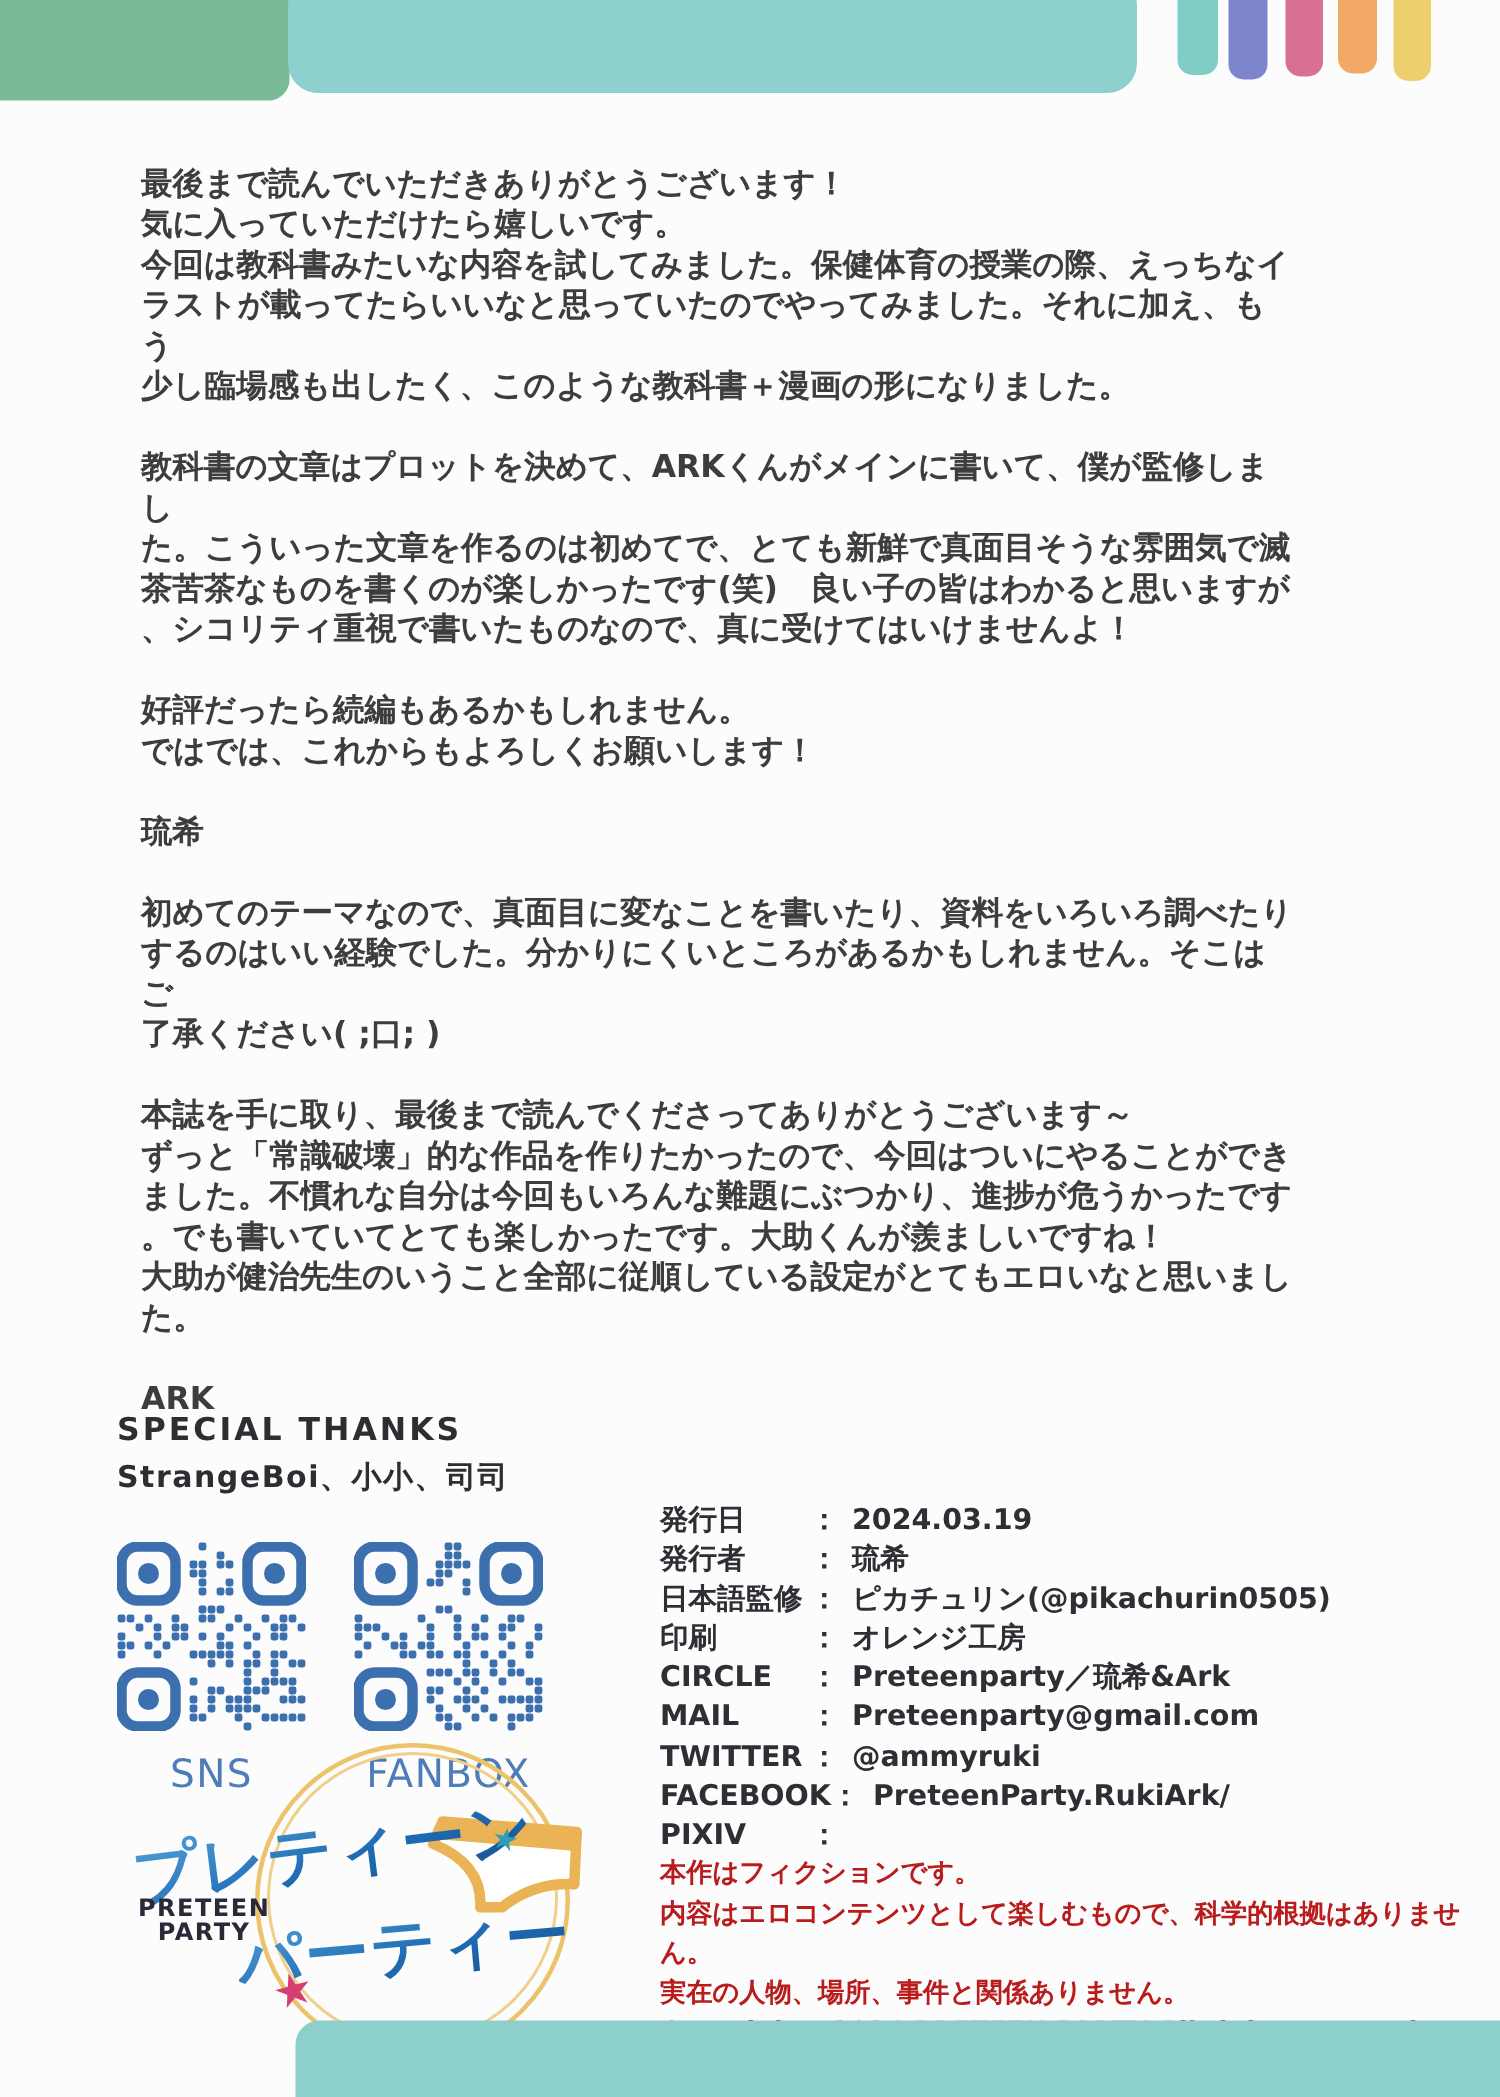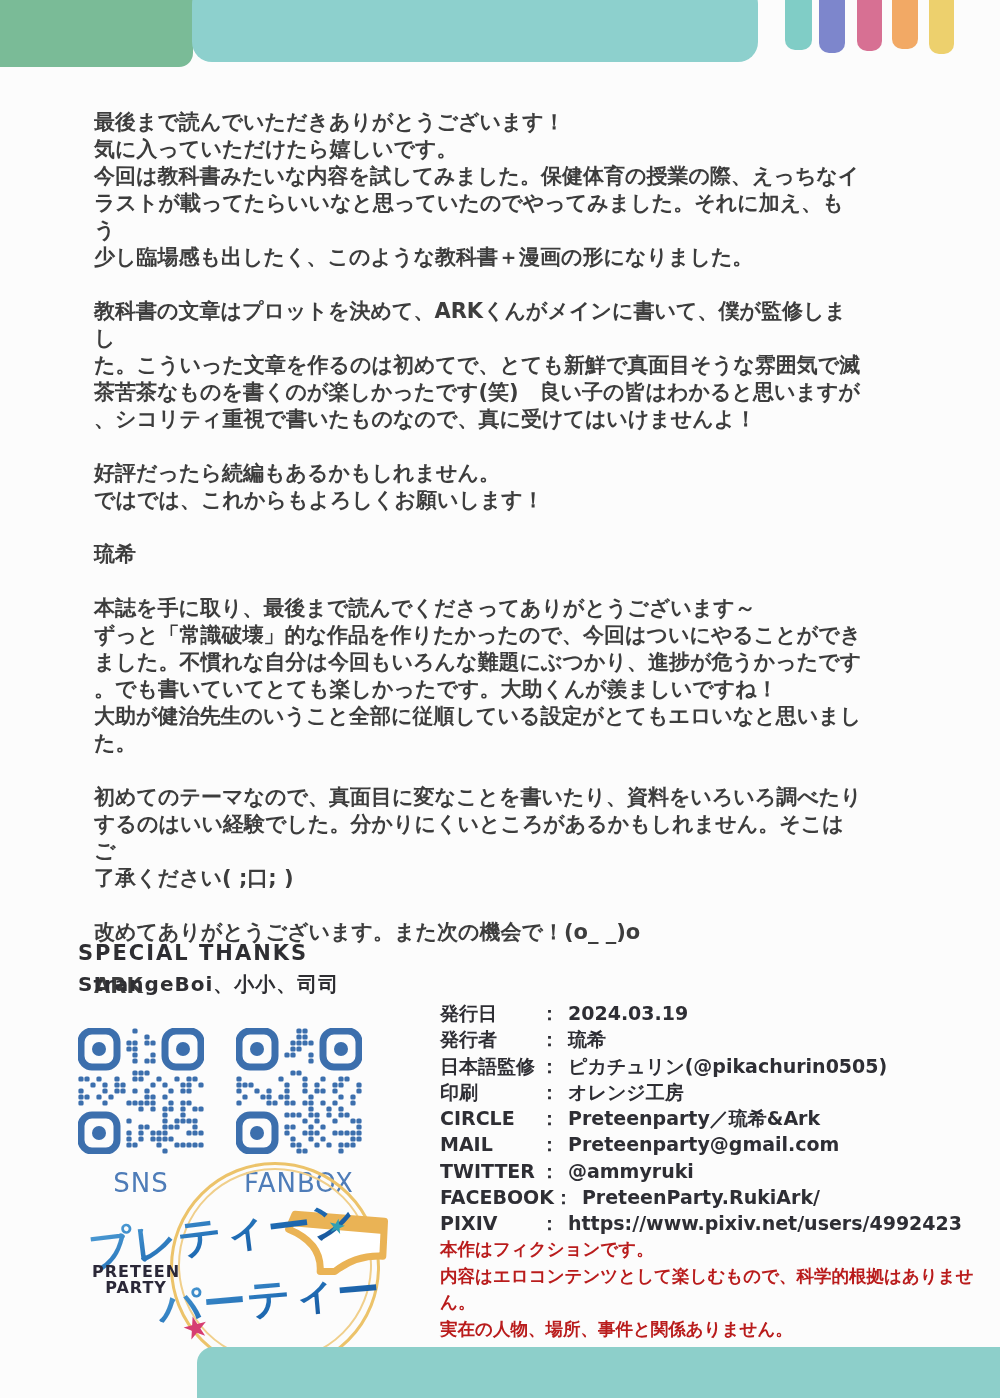--- a/index.html
+++ b/index.html
@@ -85,30 +85,29 @@
 今回は教科書みたいな内容を試してみました。保健体育の授業の際、えっちなイ
 ラストが載ってたらいいなと思っていたのでやってみました。それに加え、もう
 少し臨場感も出したく、このような教科書＋漫画の形になりました。</p>
     <p>教科書の文章はプロットを決めて、ARKくんがメインに書いて、僕が監修しまし
 た。こういった文章を作るのは初めてで、とても新鮮で真面目そうな雰囲気で滅
 茶苦茶なものを書くのが楽しかったです(笑)　良い子の皆はわかると思いますが
 、シコリティ重視で書いたものなので、真に受けてはいけませんよ！</p>
     <p>好評だったら続編もあるかもしれません。
 ではでは、これからもよろしくお願いします！</p>
     <p>琉希</p>
+    <p>初めてのテーマなので、真面目に変なことを書いたり、資料をいろいろ調べたり
+するのはいい経験でした。分かりにくいところがあるかもしれません。そこはご
+了承ください( ;口; )</p>
     <p>本誌を手に取り、最後まで読んでくださってありがとうございます～
 ずっと「常識破壊」的な作品を作りたかったので、今回はついにやることができ
 ました。不慣れな自分は今回もいろんな難題にぶつかり、進捗が危うかったです
 。でも書いていてとても楽しかったです。大助くんが羨ましいですね！
 大助が健治先生のいうこと全部に従順している設定がとてもエロいなと思いまし
 た。</p>
-    <p>初めてのテーマなので、真面目に変なことを書いたり、資料をいろいろ調べたり
-するのはいい経験でした。分かりにくいところがあるかもしれません。そこはご
-了承ください( ;口; )</p>
-    <p>改めてありがとうございます。また次の機会で！(o_ _)o</p>
     <p>ARK</p>
   </div>
 
   <div class="thanks">
     <div class="t1">SPECIAL THANKS</div>
     <div class="t2">StrangeBoi、小小、司司</div>
   </div>
 
   <div class="qrwrap qr-left">
     <div class="qrbox"><svg width="126" height="126" viewBox="0 0 126 126" xmlns="http://www.w3.org/2000/svg">
@@ -402,21 +401,20 @@
 
       <div class="row">
         <span class="lab">FACEBOOK</span>
         <span class="col">：</span>
         <span class="val">PreteenParty.RukiArk/</span>
       </div>
 
       <div class="row">
         <span class="lab">PIXIV</span>
         <span class="col">：</span>
-        <span class="val">https://www.pixiv.net/users/4992423</span>
       </div>
     </div>
 
   <div class="footnote">本作はフィクションです。
 内容はエロコンテンツとして楽しむもので、科学的根拠はありません。
 実在の人物、場所、事件と関係ありません。
 Copyright@2024 PRETEEN PARTY All right reserved.</div>
 
   <div class="bottom-bar"></div>
 

